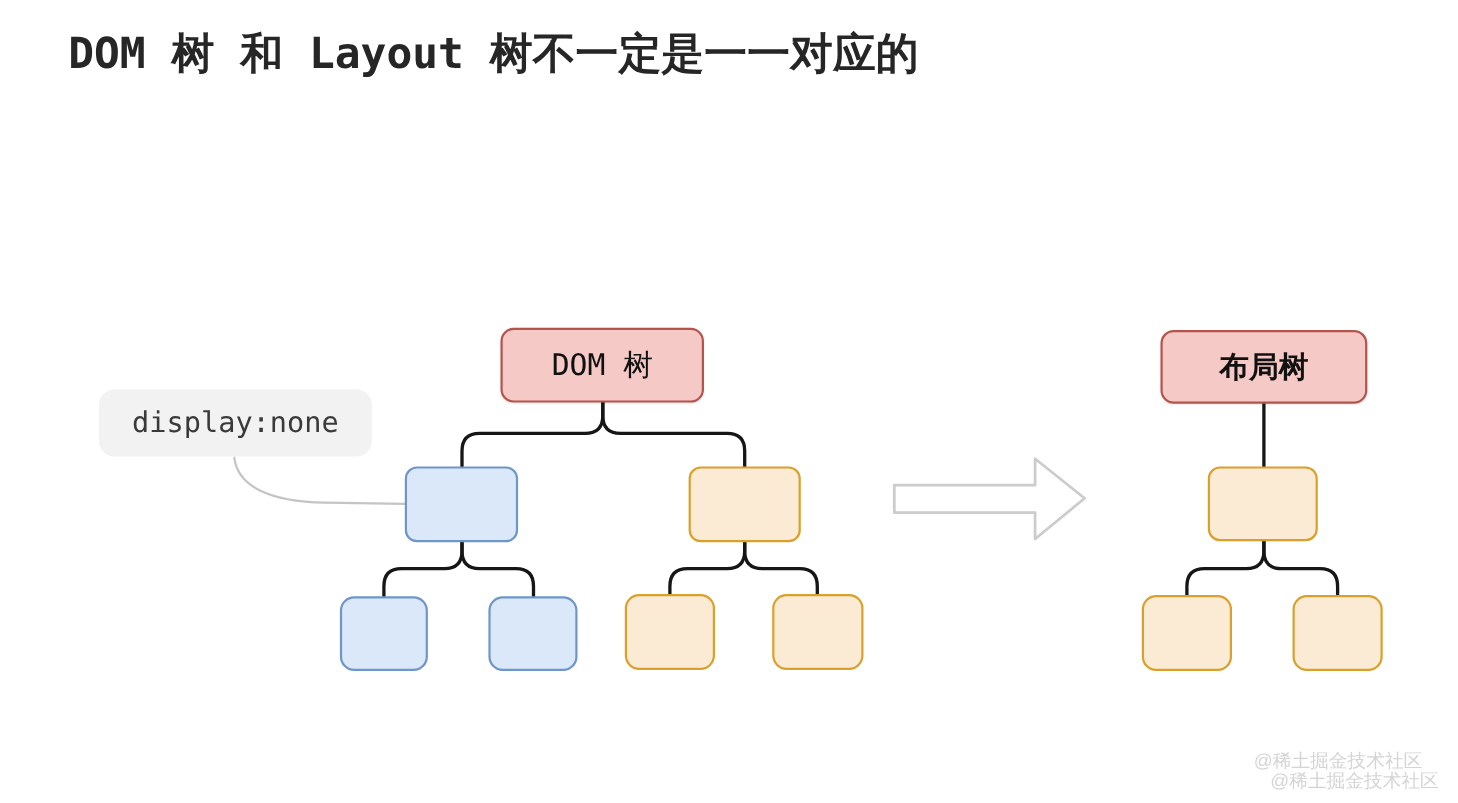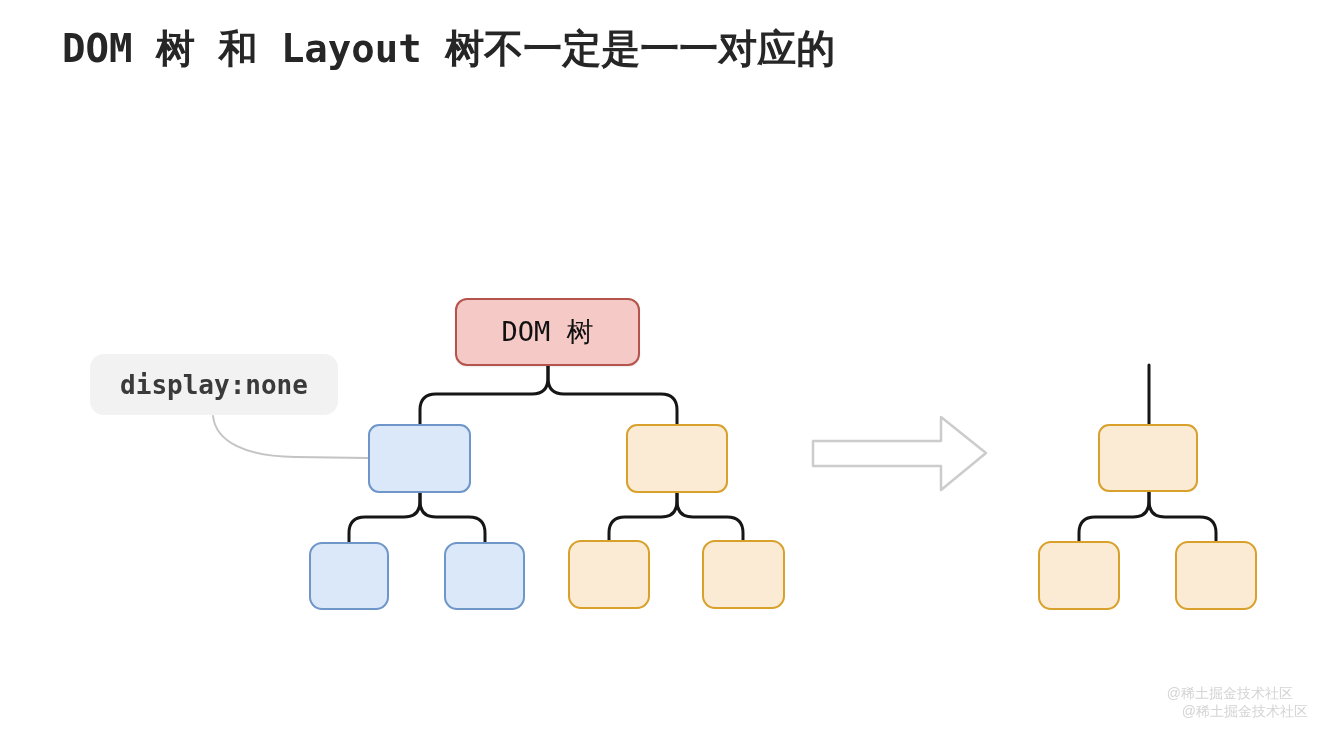--- a/index.html
+++ b/index.html
@@ -75,25 +75,24 @@
     border-radius: 14px;
     display: flex;
     align-items: center;
     justify-content: center;
   }
   .annotation-text {
     font-family: "DejaVu Sans Mono", "Liberation Mono", monospace;
     font-size: 26px;
     color: #3a3a3a;
     white-space: nowrap;
-    font-weight: bold;
   }
   .watermark {
     position: absolute;
-    font-size: 14px;
+    font-size: 17px;
     color: #d4d4d4;
     white-space: nowrap;
     font-family: "Liberation Sans", sans-serif;
   }
   .watermark.line1 { right: 32px; bottom: 27px; }
   .watermark.line2 { right: 17px; bottom: 9px; }
 </style>
 </head>
 <body>
 
@@ -132,20 +131,23 @@
   </div>
 
   <div class="node node-blue" style="left:368px; top:424px; width:103px; height:69px;"></div>
   <div class="node node-orange" style="left:626px; top:424px; width:102px; height:69px;"></div>
 
   <div class="node node-blue" style="left:309px; top:542px; width:80px; height:68px; border-radius:13px;"></div>
   <div class="node node-blue" style="left:444px; top:542px; width:81px; height:68px; border-radius:13px;"></div>
   <div class="node node-orange" style="left:568px; top:540px; width:82px; height:69px; border-radius:13px;"></div>
   <div class="node node-orange" style="left:702px; top:540px; width:83px; height:69px; border-radius:13px;"></div>
 
+  <div class="node node-red" style="left:1055px; top:300px; width:188px; height:67px;">
+    <span class="node-label" style="font-family:'Liberation Sans',sans-serif; font-weight:600;">布局树</span>
+  </div>
 
   <div class="node node-orange" style="left:1098px; top:424px; width:100px; height:68px;"></div>
   <div class="node node-orange" style="left:1038px; top:541px; width:82px; height:69px; border-radius:13px;"></div>
   <div class="node node-orange" style="left:1175px; top:541px; width:82px; height:69px; border-radius:13px;"></div>
 
   <div class="watermark line1">@稀土掘金技术社区</div>
   <div class="watermark line2">@稀土掘金技术社区</div>
 
 </div>
 

